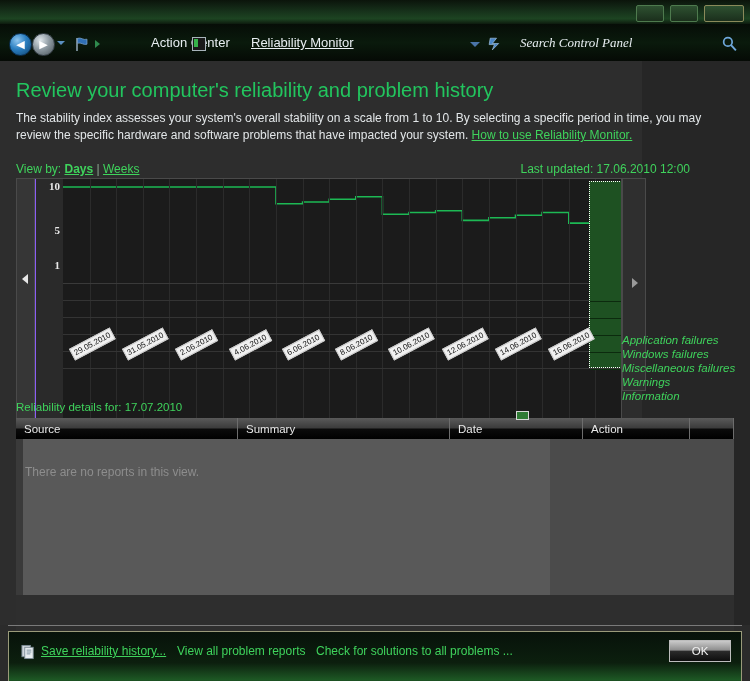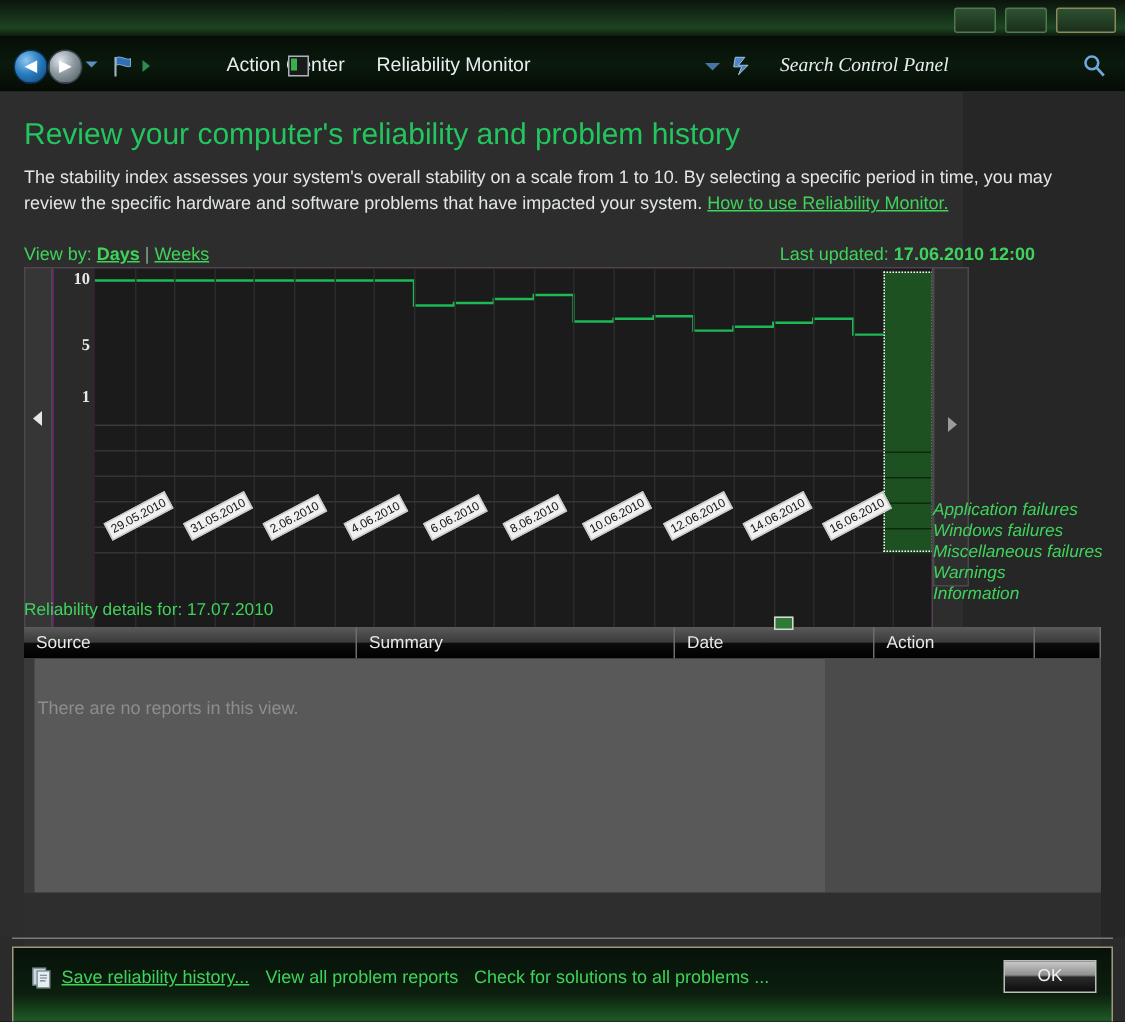--- a/index.html
+++ b/index.html
@@ -83,21 +83,21 @@
   }
   .crumb1 { left: 110px; }
   .crumbicon {
     position:absolute; left:192px; top:13px;
     width:12px; height:12px;
     border:1px solid #a8b4ba; background:#1a1a1a;
   }
   .crumbicon i {
     position:absolute; left:1px; top:1px; width:4px; height:8px; background:#36b34a; display:block;
   }
-  .crumb2 { left: 210px; }
+  .crumb2 { left: 210px; text-decoration: underline; }
   .searchdrop {
     position:absolute; left:470px; top:18px;
     width:0;height:0;border-left:5px solid transparent;border-right:5px solid transparent;
     border-top:5px solid #4a74a8;
   }
   .syncicon { position:absolute; left:487px; top:11px; width:17px; height:17px; }
   .searchbox {
     position:absolute; left:520px; top:0; height:37px; width:205px;
     display:flex; align-items:center;
     color:#e8eef2; font-size:13px; font-style:italic;
@@ -128,27 +128,27 @@
     position:absolute; left:16px; top:101px;
     color:#3fd35c; font-size:12px;
   }
   .viewby b { font-weight:bold; text-decoration:underline; }
   .viewby u { text-decoration:underline; }
   .viewby span.sep { color:#8aa58f; }
   .lastupd {
     position:absolute; left:400px; top:101px; width:290px; text-align:right;
     color:#3fd35c; font-size:12px;
   }
-  .lastupd .val { color:#3fd35c; font-weight:bold; }
+  .lastupd .val { color:#3fd35c; font-weight:normal; }
 
   
   .chartwrap {
     position:absolute; left:16px; top:117px;
     width:606px; height:255px;
-    background:#701a75;
+    background:#8b5cf6;
     border:1px solid #4a4a4a;
     box-sizing:border-box;
   }
   .scrollcol {
     position:absolute; left:0; top:0; width:18px; height:100%;
     background:#363636; border-right:1px solid #4a4a4a; box-sizing:border-box;
   }
   .scrollcol .arw {
     position:absolute; left:5px; top:95px;
     width:0;height:0;border-top:5px solid transparent;border-bottom:5px solid transparent;

